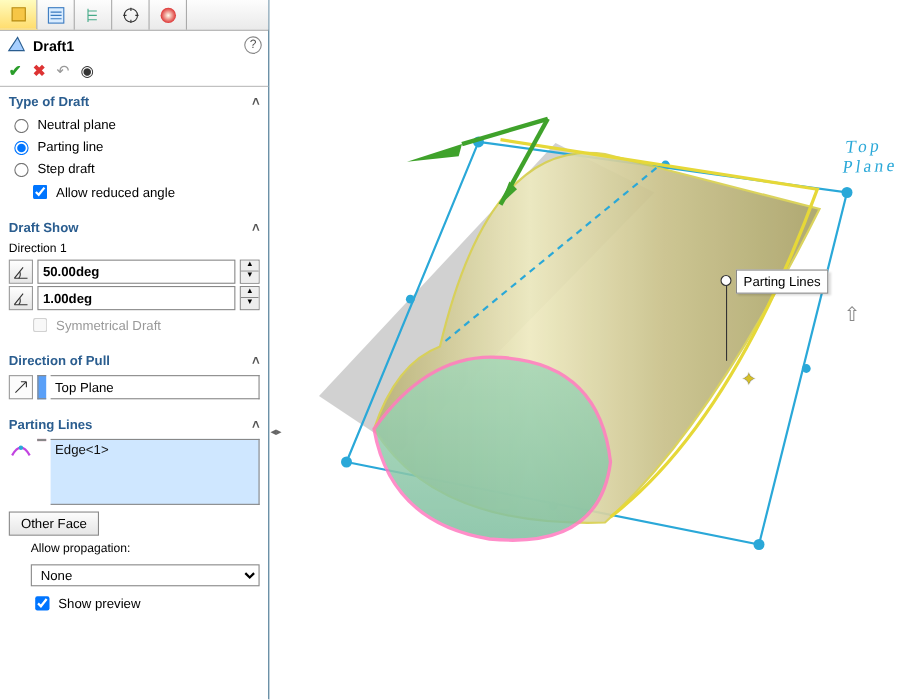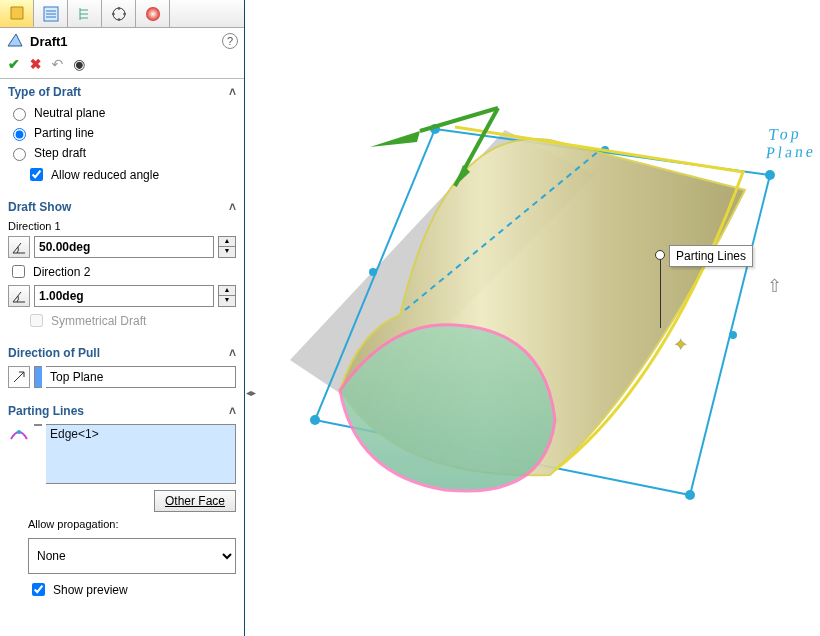--- a/index.html
+++ b/index.html
@@ -68,23 +68,23 @@
   .spin-buttons{display:flex;flex-direction:column;border:1px solid #888;}
   .spin-buttons div{width:16px;height:10px;background:#eee;font-size:7px;line-height:8px;text-align:center;cursor:pointer;border-bottom:1px solid #888;}
   .spin-buttons div:last-child{border-bottom:none;}
   .field-row{display:flex;align-items:stretch;gap:4px;margin:2px 0;}
   .field-icon{width:22px;height:22px;border:1px solid #999;background:#fcfcfc;display:flex;align-items:center;justify-content:center;}
   .field-chip{width:8px;align-self:stretch;background:#5aa0f8;border:1px solid #888;border-right:none;}
   .field-input{flex:1;border:1px solid #888;background:#fff;padding:2px 4px;height:22px;font-size:12px;}
   .list-chip{width:8px;background:#ff8cc9;border:1px solid #888;border-right:none;}
   .list-box{flex:1;border:1px solid #888;border-left:none;background:#cfe7ff;height:60px;padding:2px 4px;font-size:12px;color:#111;}
   .sel-row{display:flex;align-items:center;gap:4px;margin-top:6px;}
-  .select{flex:1;border:1px solid #888;height:36px;padding:1px 4px;background:#fff;font-size:12px;}
+  .select{flex:1;border:1px solid #888;height:20px;padding:1px 4px;background:#fff;font-size:12px;}
   .btn{border:1px solid #888;background:linear-gradient(#fcfcfc,#e6e6e6);padding:3px 10px;font-size:12px;cursor:pointer;}
-  .center-btn{display:flex;justify-content:flex-end;margin:6px 0 4px 0;text-decoration:underline;}
+  .center-btn{display:flex;justify-content:flex-start;margin:6px 0 4px 0;}
   .dim{color:#999;}
   .viewport{flex:1;position:relative;background:#fff;}
   svg.scene{position:absolute;inset:0;}
   .callout{position:absolute;left:410px;top:248px;}
   .callout .dot{width:10px;height:10px;border:1px solid #333;border-radius:50%;background:#fff;position:absolute;left:0;top:2px;}
   .callout .box{position:absolute;left:14px;top:-3px;border:1px solid #888;background:#fff;padding:3px 6px;white-space:nowrap;font-size:12px;box-shadow:2px 2px 2px rgba(0,0,0,.15);}
   .callout .line{position:absolute;left:5px;top:12px;width:1px;height:68px;background:#333;}
   .plane-label{position:absolute;left:522px;top:125px;font-family:"Comic Sans MS",cursive;font-size:16px;color:#2aa8d8;transform:skewY(-10deg) rotate(8deg);letter-spacing:3px;}
   .tri-marker{position:absolute;left:429px;top:335px;color:#d6c12a;font-size:16px;text-shadow:0 0 1px #000;}
   .dir-marker{position:absolute;left:522px;top:275px;color:#888;font-size:18px;}
@@ -180,24 +180,20 @@
             <path d="M2 14h12M2 14 L10 4" stroke="#333" fill="none"></path>
             <path d="M6 14 A6 6 0 0 0 7 8" stroke="#333" fill="none"></path>
           </svg>
         </div>
       <input class="spin-input" value="50.00deg" style="">
       <div class="spin-buttons">
           <div>▲</div>
           <div>▼</div>
         </div>
     </div>
-    <label class="check-row">
-        <input type="checkbox" style="">
-        <span>Direction 2</span>
-      </label>
     <div class="spin-row">
       <div class="spin-icon">
           <svg width="16" height="16">
             <path d="M2 14h12M2 14 L10 4" stroke="#333" fill="none"></path>
             <path d="M6 14 A6 6 0 0 0 7 8" stroke="#333" fill="none"></path>
           </svg>
         </div>
       <input class="spin-input" value="1.00deg" style="">
       <div class="spin-buttons">
           <div>▲</div>

